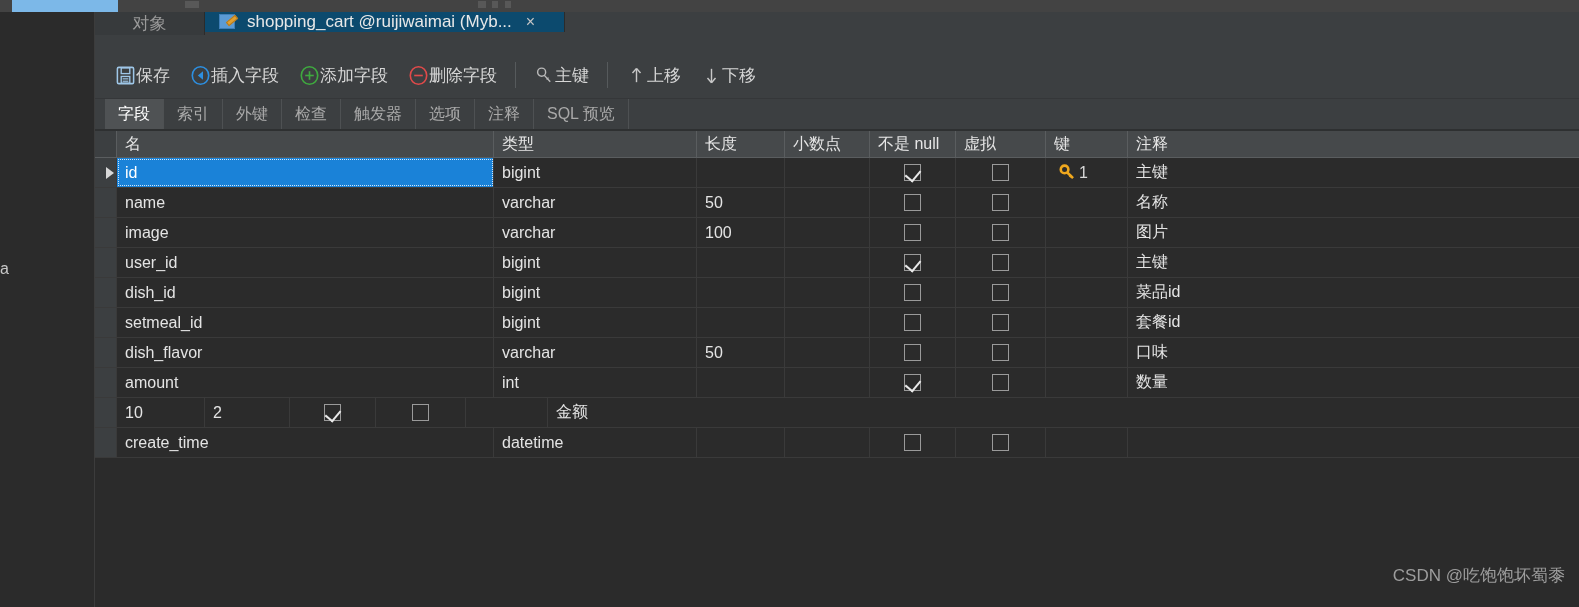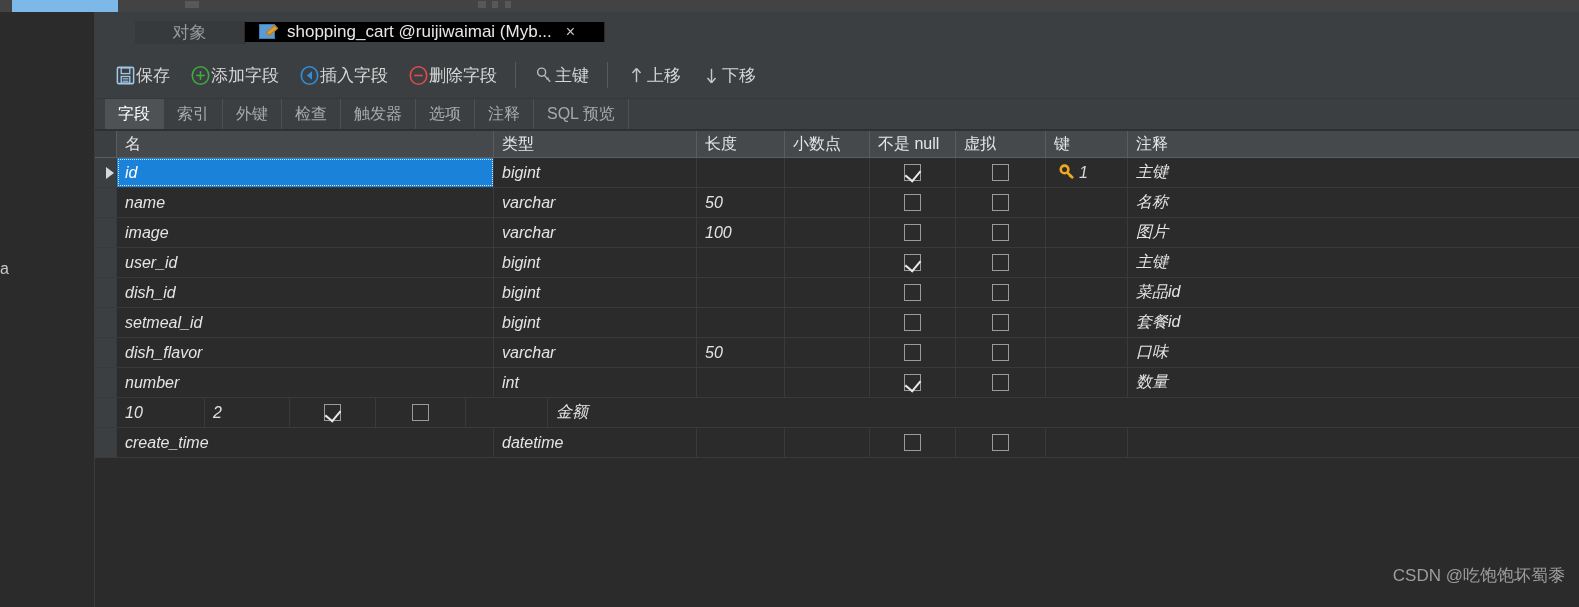--- a/index.html
+++ b/index.html
@@ -35,31 +35,31 @@
   
   .win {
     position: absolute; left: 95px; top: 12px;
     width: 1484px; height: 595px;
     background: #3c3f41;
   }
 
   
   .tabbar {
     position: relative; height: 40px; background: #3c3f41;
-    display: flex; align-items: center; margin-left: 40px;
+    display: flex; align-items: flex-start;
   }
   .obj-tab {
     width: 110px; display: flex; align-items: center; justify-content: center;
     background: #373a3c; border-right: 1px solid #2b2b2b;
     color: #9a9a9a; font-size: 17px;
   }
   .doc-tab {
     min-width: 360px; display: flex; align-items: center; gap: 8px;
     padding: 0 14px 0 14px;
-    background: #000000; border-right: 1px solid #2b2b2b;
+    background: #0c4a6e; border-right: 1px solid #2b2b2b;
     color: #e8e8e8; font-size: 17px; white-space: nowrap;
   }
   .tab-ico {
     width: 20px; height: 18px; position: relative; flex: 0 0 auto;
   }
   .tab-ico .sheet {
     position: absolute; left: 0; top: 1px; width: 16px; height: 15px;
     background: #5b9bd5; border: 1px solid #3f7fb8;
   }
   .tab-ico .pencil {
@@ -116,21 +116,20 @@
     display: flex; align-items: center; padding-left: 8px;
     font-size: 16px; color: #e6e6e6;
     border-right: 1px solid #5a5d5f;
   }
   .grid-head .cell.rowmark { border-right: 1px solid #5a5d5f; }
 
   .grid-body { background: #2b2b2b; }
   .row {
     display: flex; height: 30px;
     border-bottom: 1px solid #3a3a3a;
-    font-style: italic;
   }
   .row .cell {
     display: flex; align-items: center; padding-left: 8px;
     font-size: 16px; color: #e4e4e4;
     border-right: 1px solid #3a3a3a;
     overflow: hidden; white-space: nowrap;
   }
   .cell.center { justify-content: center; padding-left: 0; }
 
   .rowmark {
@@ -222,33 +221,33 @@
           <rect x="6.5" y="3" width="9" height="6" fill="none" stroke="#9fc7e8" stroke-width="1.4"></rect>
           <rect x="6.5" y="12" width="9" height="7" fill="none" stroke="#9fc7e8" stroke-width="1.4"></rect>
           <line x1="8" y1="14.5" x2="14" y2="14.5" stroke="#9fc7e8" stroke-width="1.2"></line>
           <line x1="8" y1="17" x2="14" y2="17" stroke="#9fc7e8" stroke-width="1.2"></line>
         </svg>
         <span>保存</span>
       </div>
 
       <div class="tb-btn">
         <svg class="ic" viewBox="0 0 22 22">
+          <ellipse cx="11" cy="11" rx="8.6" ry="9.2" fill="none" stroke="#2d8fe0" stroke-width="1.7"></ellipse>
+          <path d="M13.6 6.6 L8.2 11 L13.6 15.4 Z" fill="#2d8fe0"></path>
+        </svg>
+        <span>插入字段</span>
+      </div>
+
+      <div class="tb-btn">
+        <svg class="ic" viewBox="0 0 22 22">
           <ellipse cx="11" cy="11" rx="8.6" ry="9.2" fill="none" stroke="#3faa3f" stroke-width="1.7"></ellipse>
           <line x1="11" y1="6.5" x2="11" y2="15.5" stroke="#3faa3f" stroke-width="1.7"></line>
           <line x1="6.5" y1="11" x2="15.5" y2="11" stroke="#3faa3f" stroke-width="1.7"></line>
         </svg>
         <span>添加字段</span>
-      </div>
-
-      <div class="tb-btn">
-        <svg class="ic" viewBox="0 0 22 22">
-          <ellipse cx="11" cy="11" rx="8.6" ry="9.2" fill="none" stroke="#2d8fe0" stroke-width="1.7"></ellipse>
-          <path d="M13.6 6.6 L8.2 11 L13.6 15.4 Z" fill="#2d8fe0"></path>
-        </svg>
-        <span>插入字段</span>
       </div>
 
       <div class="tb-btn">
         <svg class="ic" viewBox="0 0 22 22">
           <ellipse cx="11" cy="11" rx="8.6" ry="9.2" fill="none" stroke="#e04a4a" stroke-width="1.7"></ellipse>
           <line x1="6.5" y1="11" x2="15.5" y2="11" stroke="#e04a4a" stroke-width="1.7"></line>
         </svg>
         <span>删除字段</span>
       </div>
 
@@ -449,21 +448,21 @@
               <span class="chk"></span>
             </div>
             <div class="cell center c-virt">
               <span class="chk"></span>
             </div>
             <div class="cell c-key keycell"></div>
             <div class="cell c-cmt">口味</div>
           </div>
           <div class="row">
             <div class="cell rowmark"></div>
-            <div class="cell c-name">number</div>
+            <div class="cell c-name">amount</div>
             <div class="cell c-type">int</div>
             <div class="cell c-len"></div>
             <div class="cell c-dec"></div>
             <div class="cell center c-null">
               <span class="chk on"></span>
             </div>
             <div class="cell center c-virt">
               <span class="chk"></span>
             </div>
             <div class="cell c-key keycell"></div>

